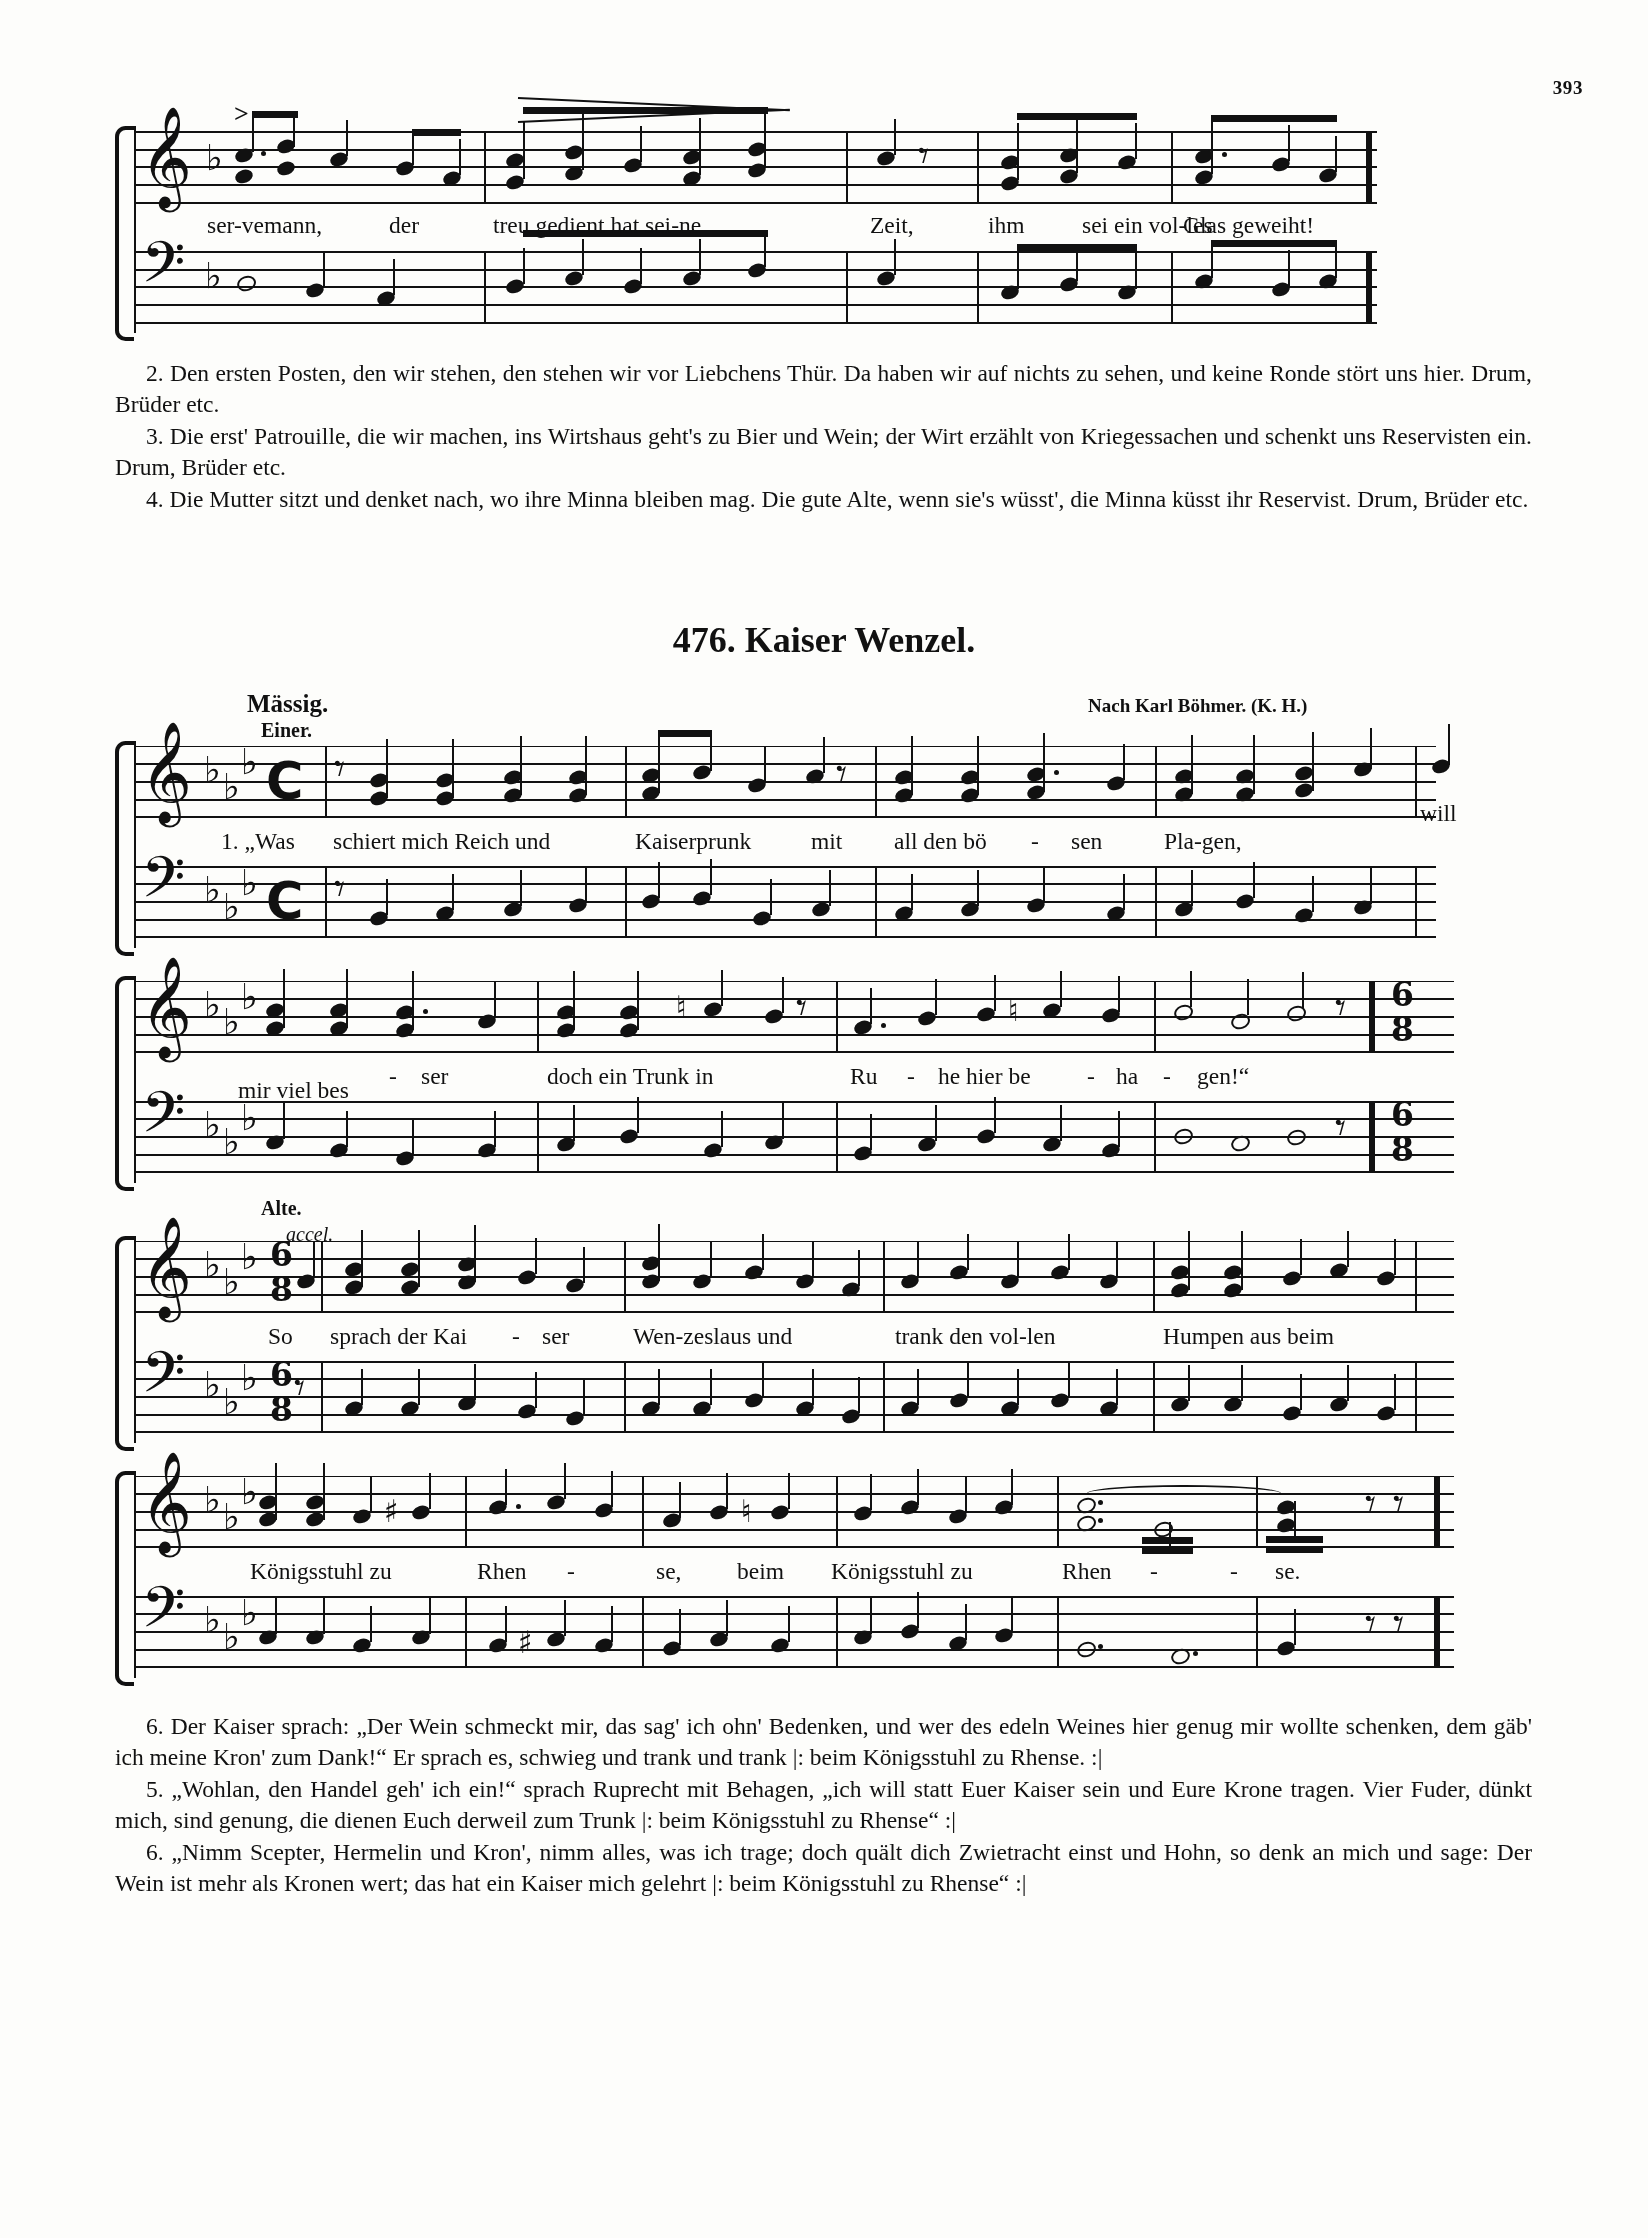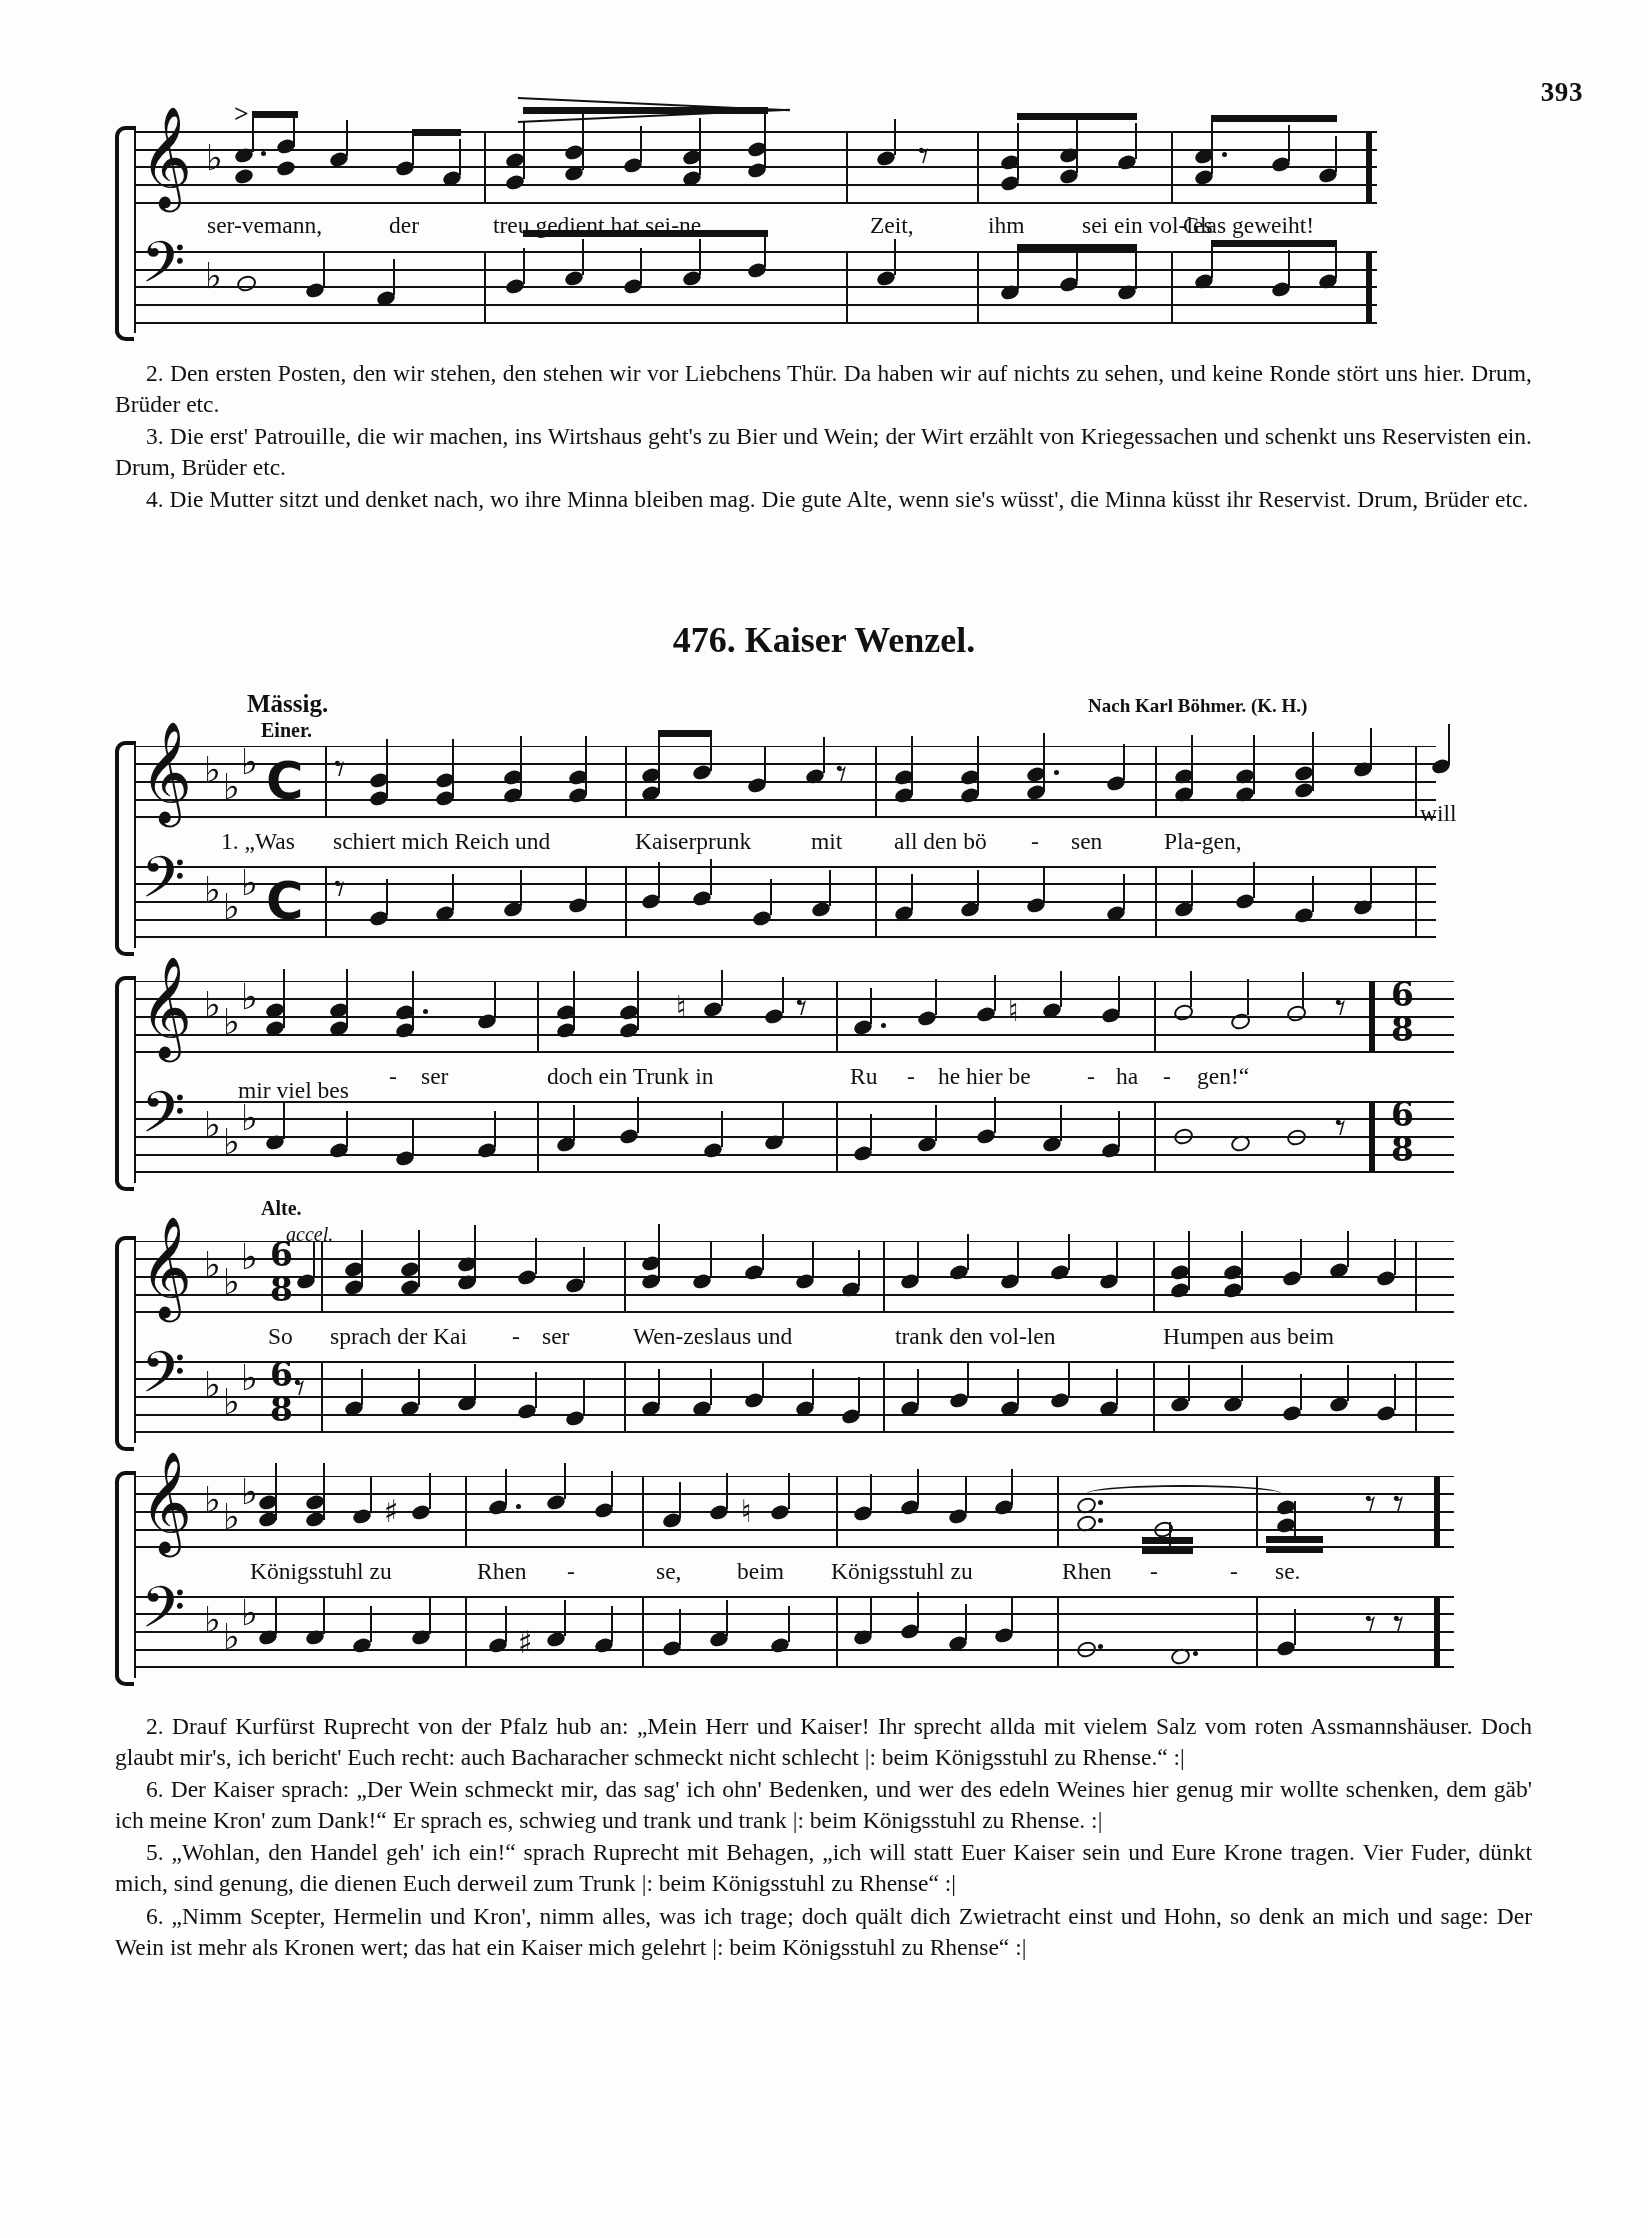--- a/index.html
+++ b/index.html
@@ -21,21 +21,21 @@
     height: 2239px;
     background: #fdfdfb;
   }
   
   .page-number {
     position: absolute;
     right: 65px;
     top: 77px;
     font-family: "Liberation Serif", serif;
     font-weight: bold;
-    font-size: 27px;
+    font-size: 19px;
     letter-spacing: 0.6px;
   }
 
   
   .system {
     position: absolute;
     left: 0;
     right: 0;
   }
   .staff {
@@ -938,20 +938,19 @@
     <div class="lyric" style="left:656px;top:93px;">se,</div>
     <div class="lyric" style="left:737px;top:93px;">beim</div>
     <div class="lyric" style="left:831px;top:93px;">Königsstuhl zu</div>
     <div class="lyric" style="left:1062px;top:93px;">Rhen</div>
     <div class="lyric" style="left:1150px;top:93px;">-</div>
     <div class="lyric" style="left:1230px;top:93px;">-</div>
     <div class="lyric" style="left:1275px;top:93px;">se.</div>
   </div>
 
   <div class="verses" style="left:115px;top:1711px;width:1417px;">
-    <p>2. Drauf Kurfürst Ruprecht von der Pfalz hub an: „Mein Herr und Kaiser! Ihr sprecht allda mit vielem Salz vom roten Assmannshäuser. Doch glaubt mir's, ich bericht' Euch recht: auch Bacharacher schmeckt nicht schlecht |: beim Königsstuhl zu Rhense.“ :|</p>
     <p>6. Der Kaiser sprach: „Der Wein schmeckt mir, das sag' ich ohn' Bedenken, und wer des edeln Weines hier genug mir wollte schenken, dem gäb' ich meine Kron' zum Dank!“ Er sprach es, schwieg und trank und trank |: beim Königsstuhl zu Rhense. :|</p>
     <p>5. „Wohlan, den Handel geh' ich ein!“ sprach Ruprecht mit Behagen, „ich will statt Euer Kaiser sein und Eure Krone tragen. Vier Fuder, dünkt mich, sind genung, die dienen Euch derweil zum Trunk |: beim Königsstuhl zu Rhense“ :|</p>
     <p>6. „Nimm Scepter, Hermelin und Kron', nimm alles, was ich trage; doch quält dich Zwietracht einst und Hohn, so denk an mich und sage: Der Wein ist mehr als Kronen wert; das hat ein Kaiser mich gelehrt |: beim Königsstuhl zu Rhense“ :|</p>
   </div>
 
 </div>
 
 
 </body></html>

